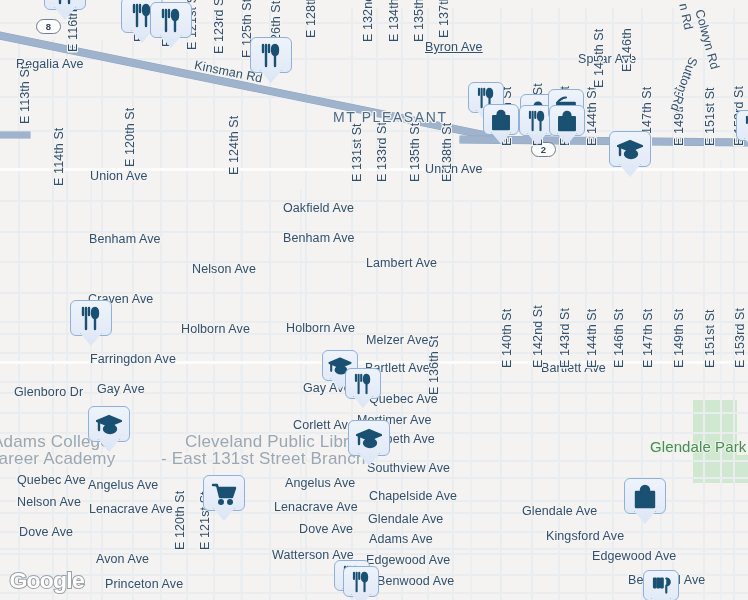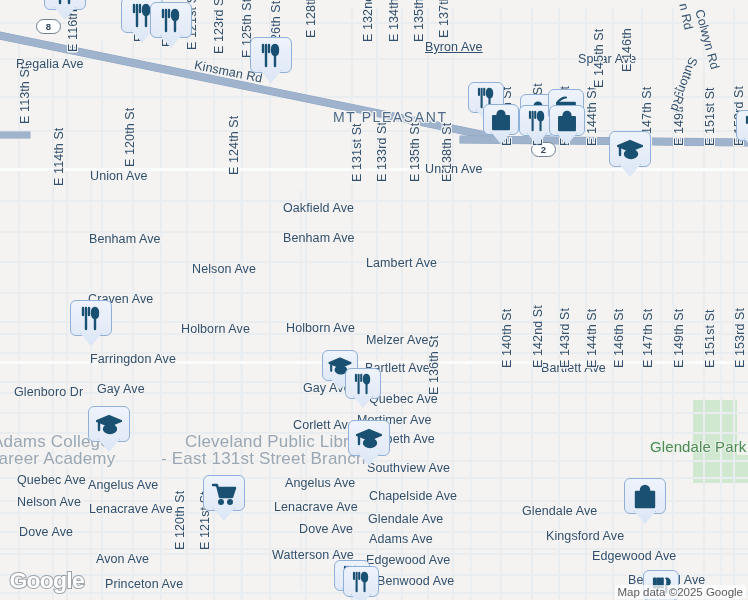--- a/index.html
+++ b/index.html
@@ -449,14 +449,13 @@
         </svg>
       </div>
     </div>
 
   <svg id="glogo" viewBox="0 0 132 34">
     <g style="font-family:'Liberation Sans',sans-serif;font-size:30px;font-weight:700;">
       <text x="2" y="26" fill="#ffffff" stroke="#9aa0a6" stroke-width="2.6" paint-order="stroke" letter-spacing="-1">Google</text>
     </g>
   </svg>
 
-  <div id="attrib">Map data ©2025 Google</div>
 </div>
 
 </body></html>

